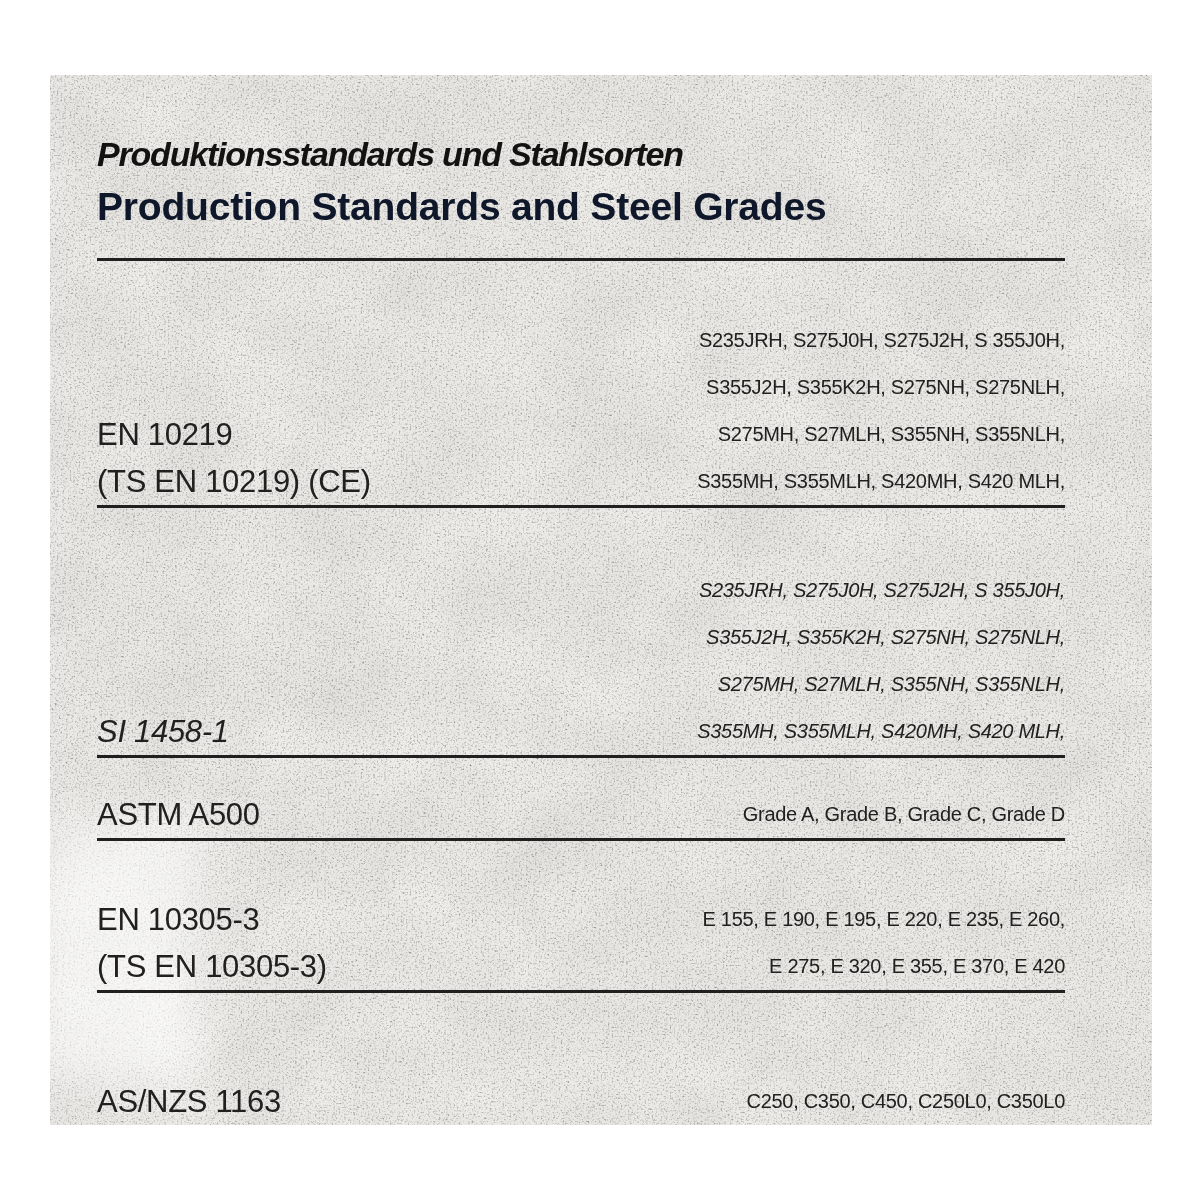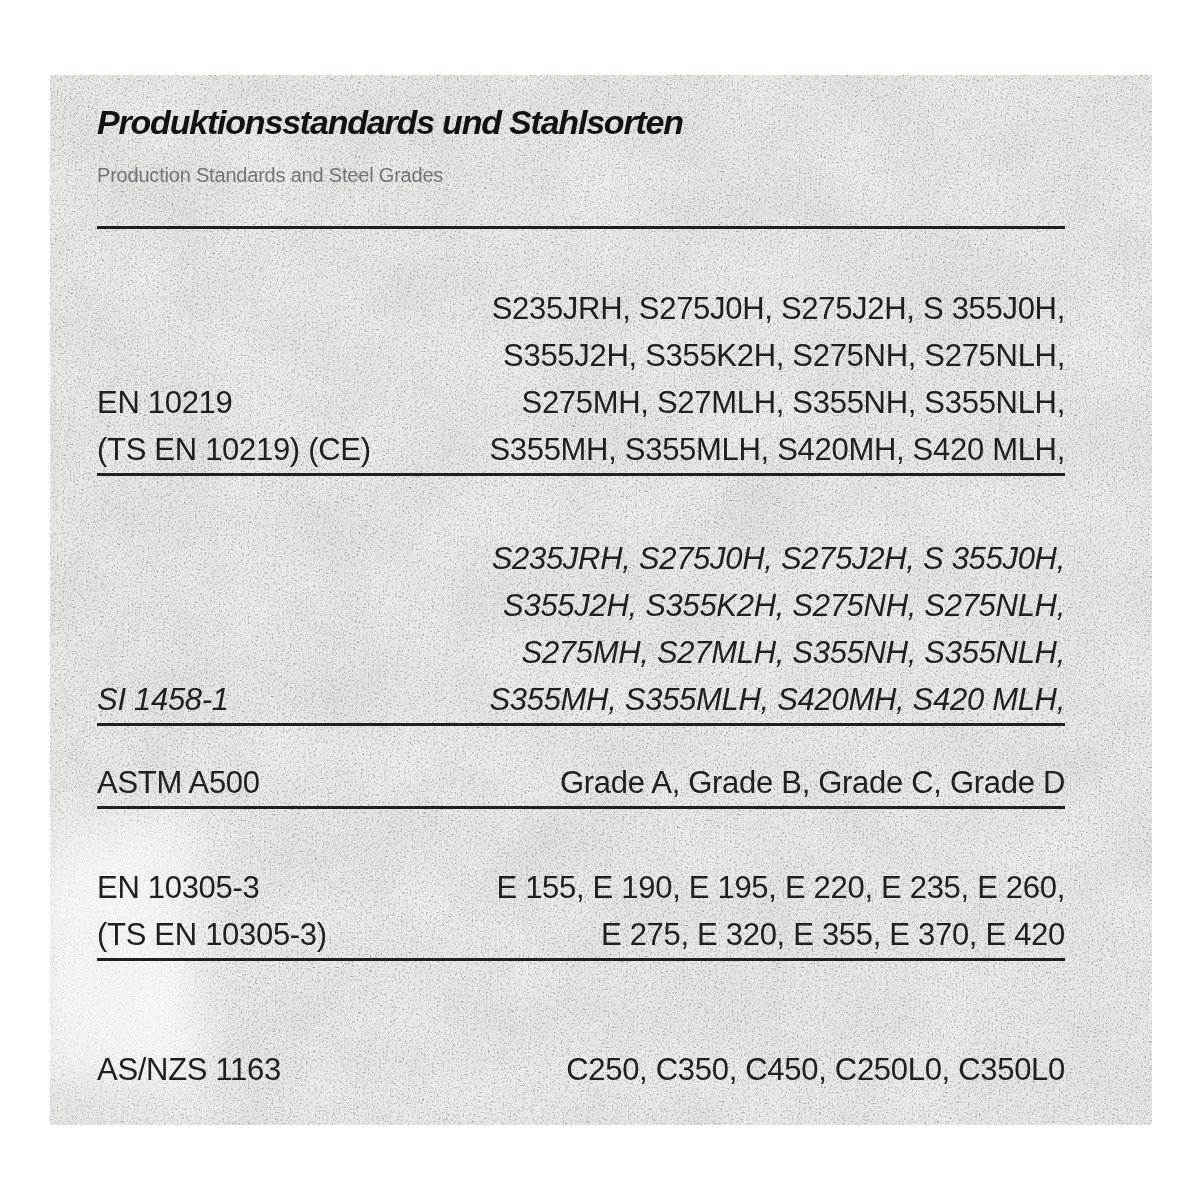--- a/index.html
+++ b/index.html
@@ -40,39 +40,39 @@
     width: 165px;
     height: 265px;
     background: rgba(255, 255, 255, 0.6);
     filter: blur(24px);
     pointer-events: none;
   }
   .content {
     position: relative;
     margin: 0 47px;
     width: 968px;
-    padding-top: 24px;
+    padding-top: 56px;
     color: var(--text, #21201e);
   }
   .title {
     margin: 0;
     font-style: italic;
     font-weight: 700;
     font-size: 34px;
     line-height: 46px;
     letter-spacing: -1.2px;
     color: var(--title, #121210);
   }
   .subtitle {
     margin: 10px 0 0 0;
-    font-weight: 400;
-    font-size: 20px;
+    font-weight: 700;
+    font-size: 39px;
     line-height: 40px;
     letter-spacing: -0.2px;
-    color: #737373;
+    color: #0f172a;
   }
   .standards-table {
     margin-top: 31px;
   }
   .row {
     display: flex;
     box-sizing: border-box;
     border-top: 3px solid var(--text, #21201e);
     align-items: flex-end;
   }
@@ -85,21 +85,21 @@
     flex: 0 0 345px;
     white-space: pre-line;
     font-size: 31px;
     line-height: 47px;
     letter-spacing: -0.3px;
     text-align: left;
   }
   .grades {
     flex: 1;
     white-space: pre-line;
-    font-size: 31px;
+    font-size: 20px;
     line-height: 47px;
     letter-spacing: -0.3px;
     text-align: right;
   }
 </style>
 </head>
 <body>
 
 <div class="canvas">
   <div class="paper">

